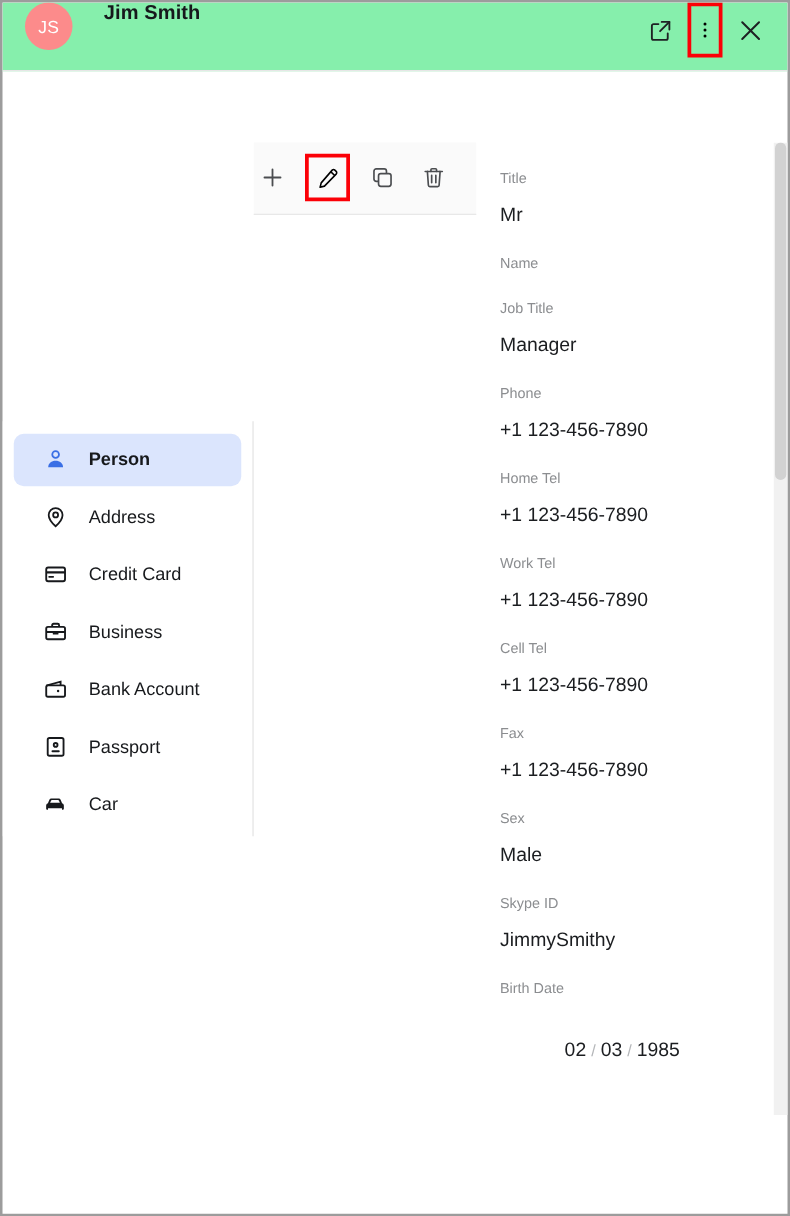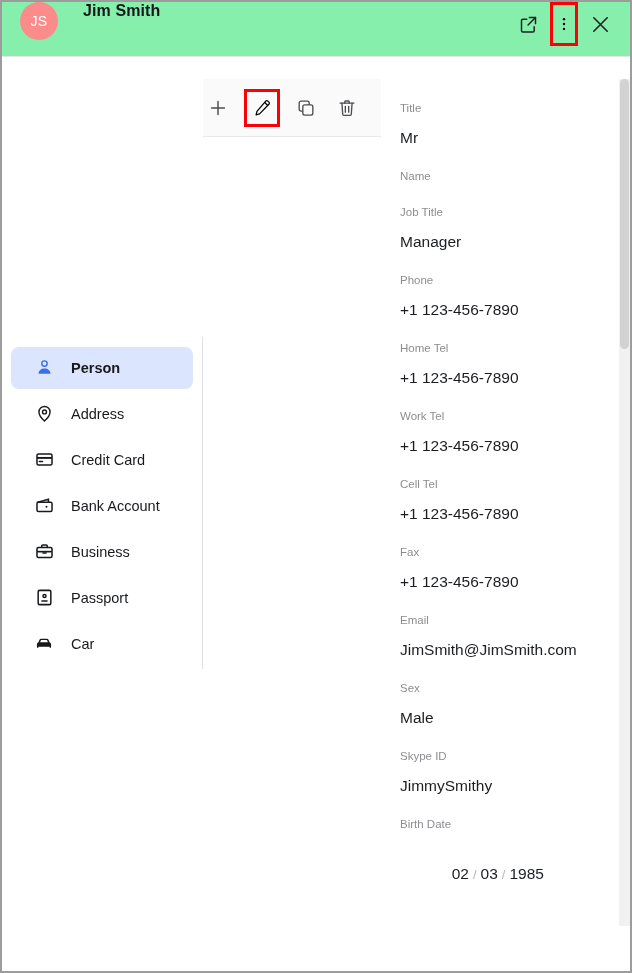--- a/index.html
+++ b/index.html
@@ -279,38 +279,38 @@
             <path d="M2.5 10h19" stroke-width="2.4"></path>
             <path d="M5.5 14.5h4" stroke-width="1.9" stroke-linecap="round"></path>
           </svg>
         </span>
         <span class="nav-label">Credit Card</span>
       </div>
 
       <div class="nav-item">
         <span class="nav-ico">
           <svg width="19" height="19" viewBox="0 0 24 24" fill="none" stroke="currentColor" stroke-width="1.9">
-            <path d="M2.5 8.2 17 4.2v4"></path>
-            <rect x="2.5" y="8" width="19" height="11.5" rx="1.8"></rect>
-            <circle cx="14.5" cy="13.7" r="1.25" fill="currentColor" stroke="none"></circle>
-          </svg>
-        </span>
-        <span class="nav-label">Bank Account</span>
-      </div>
-
-      <div class="nav-item">
-        <span class="nav-ico">
-          <svg width="19" height="19" viewBox="0 0 24 24" fill="none" stroke="currentColor" stroke-width="1.9">
             <rect x="2.5" y="7" width="19" height="12.5" rx="1.8"></rect>
             <path d="M8.5 7V5.2a1.4 1.4 0 0 1 1.4-1.4h4.2a1.4 1.4 0 0 1 1.4 1.4V7"></path>
             <path d="M2.5 12.2h19" stroke-width="2.1"></path>
             <path d="M10 13.8h4" stroke-linecap="round"></path>
           </svg>
         </span>
         <span class="nav-label">Business</span>
+      </div>
+
+      <div class="nav-item">
+        <span class="nav-ico">
+          <svg width="19" height="19" viewBox="0 0 24 24" fill="none" stroke="currentColor" stroke-width="1.9">
+            <path d="M2.5 8.2 17 4.2v4"></path>
+            <rect x="2.5" y="8" width="19" height="11.5" rx="1.8"></rect>
+            <circle cx="14.5" cy="13.7" r="1.25" fill="currentColor" stroke="none"></circle>
+          </svg>
+        </span>
+        <span class="nav-label">Bank Account</span>
       </div>
 
       <div class="nav-item">
         <span class="nav-ico">
           <svg width="19" height="19" viewBox="0 0 24 24" fill="none" stroke="currentColor" stroke-width="1.9">
             <rect x="4" y="3" width="16" height="18" rx="1.8"></rect>
             <circle cx="12" cy="10" r="1.9"></circle>
             <path d="M8.8 16.4h6.4" stroke-linecap="round"></path>
           </svg>
         </span>
@@ -396,24 +396,20 @@
         <div class="field">
           <div class="field-label">Cell Tel</div>
           <div class="field-value">+1 123-456-7890</div>
         </div>
 
         <div class="field">
           <div class="field-label">Fax</div>
           <div class="field-value">+1 123-456-7890</div>
         </div>
 
-        <div class="field">
-          <div class="field-label">Email</div>
-          <div class="field-value">JimSmith@JimSmith.com</div>
-        </div>
 
         <div class="field">
           <div class="field-label">Sex</div>
           <div class="field-value">Male</div>
         </div>
 
         <div class="field">
           <div class="field-label">Skype ID</div>
           <div class="field-value">JimmySmithy</div>
         </div>

